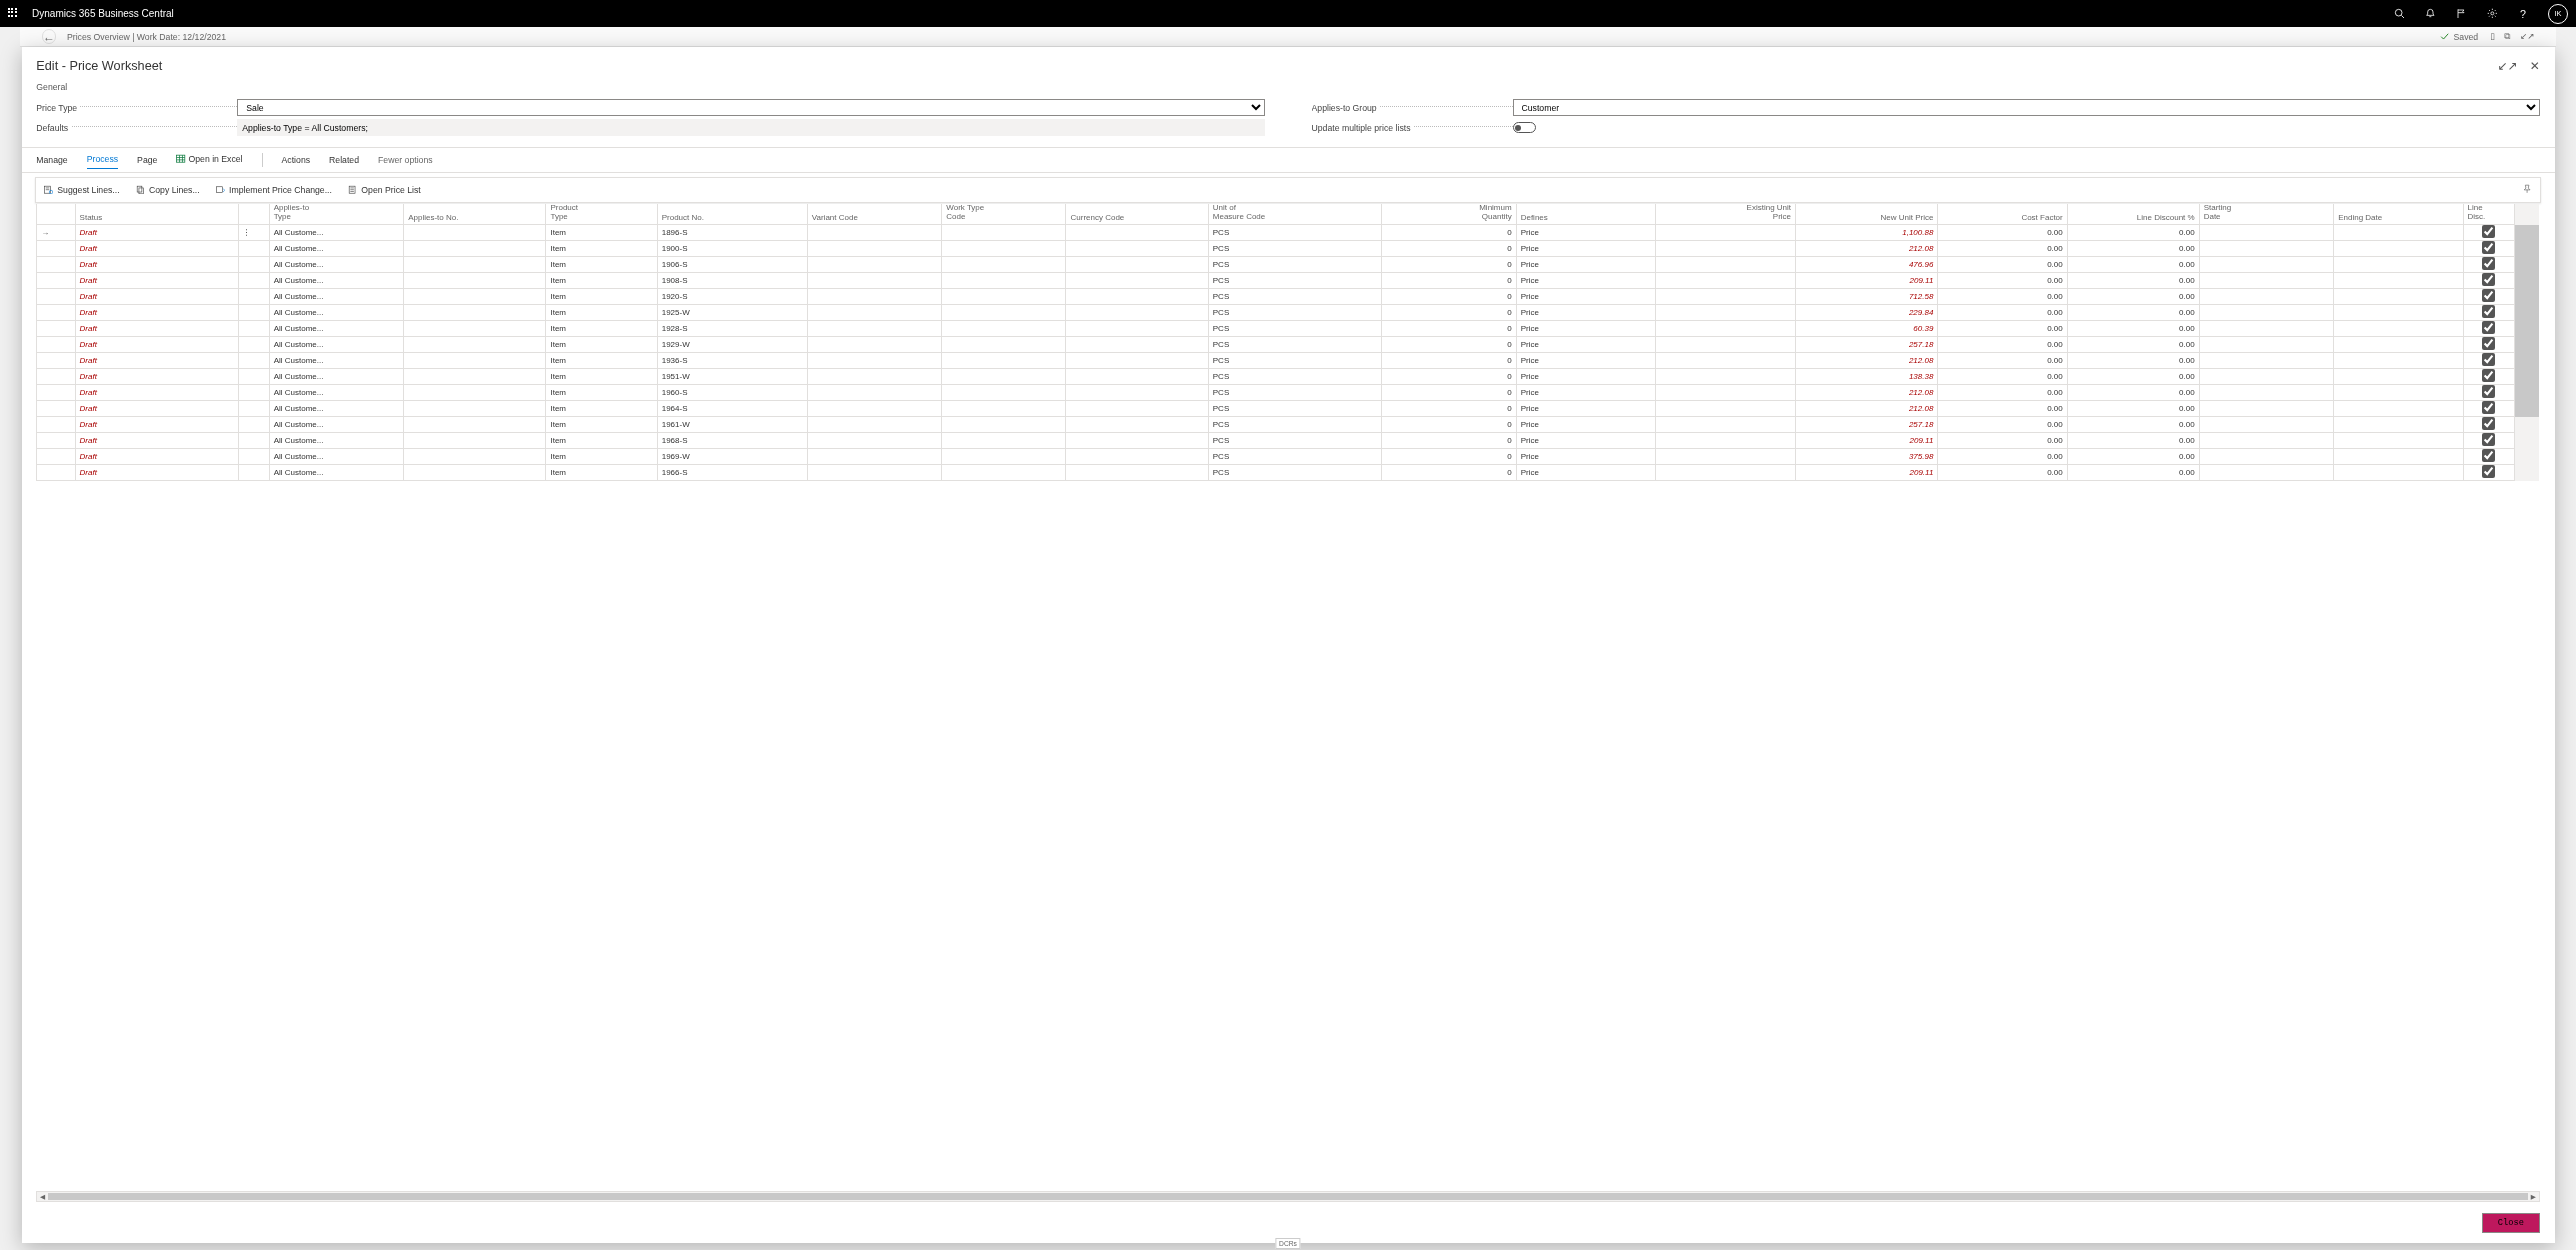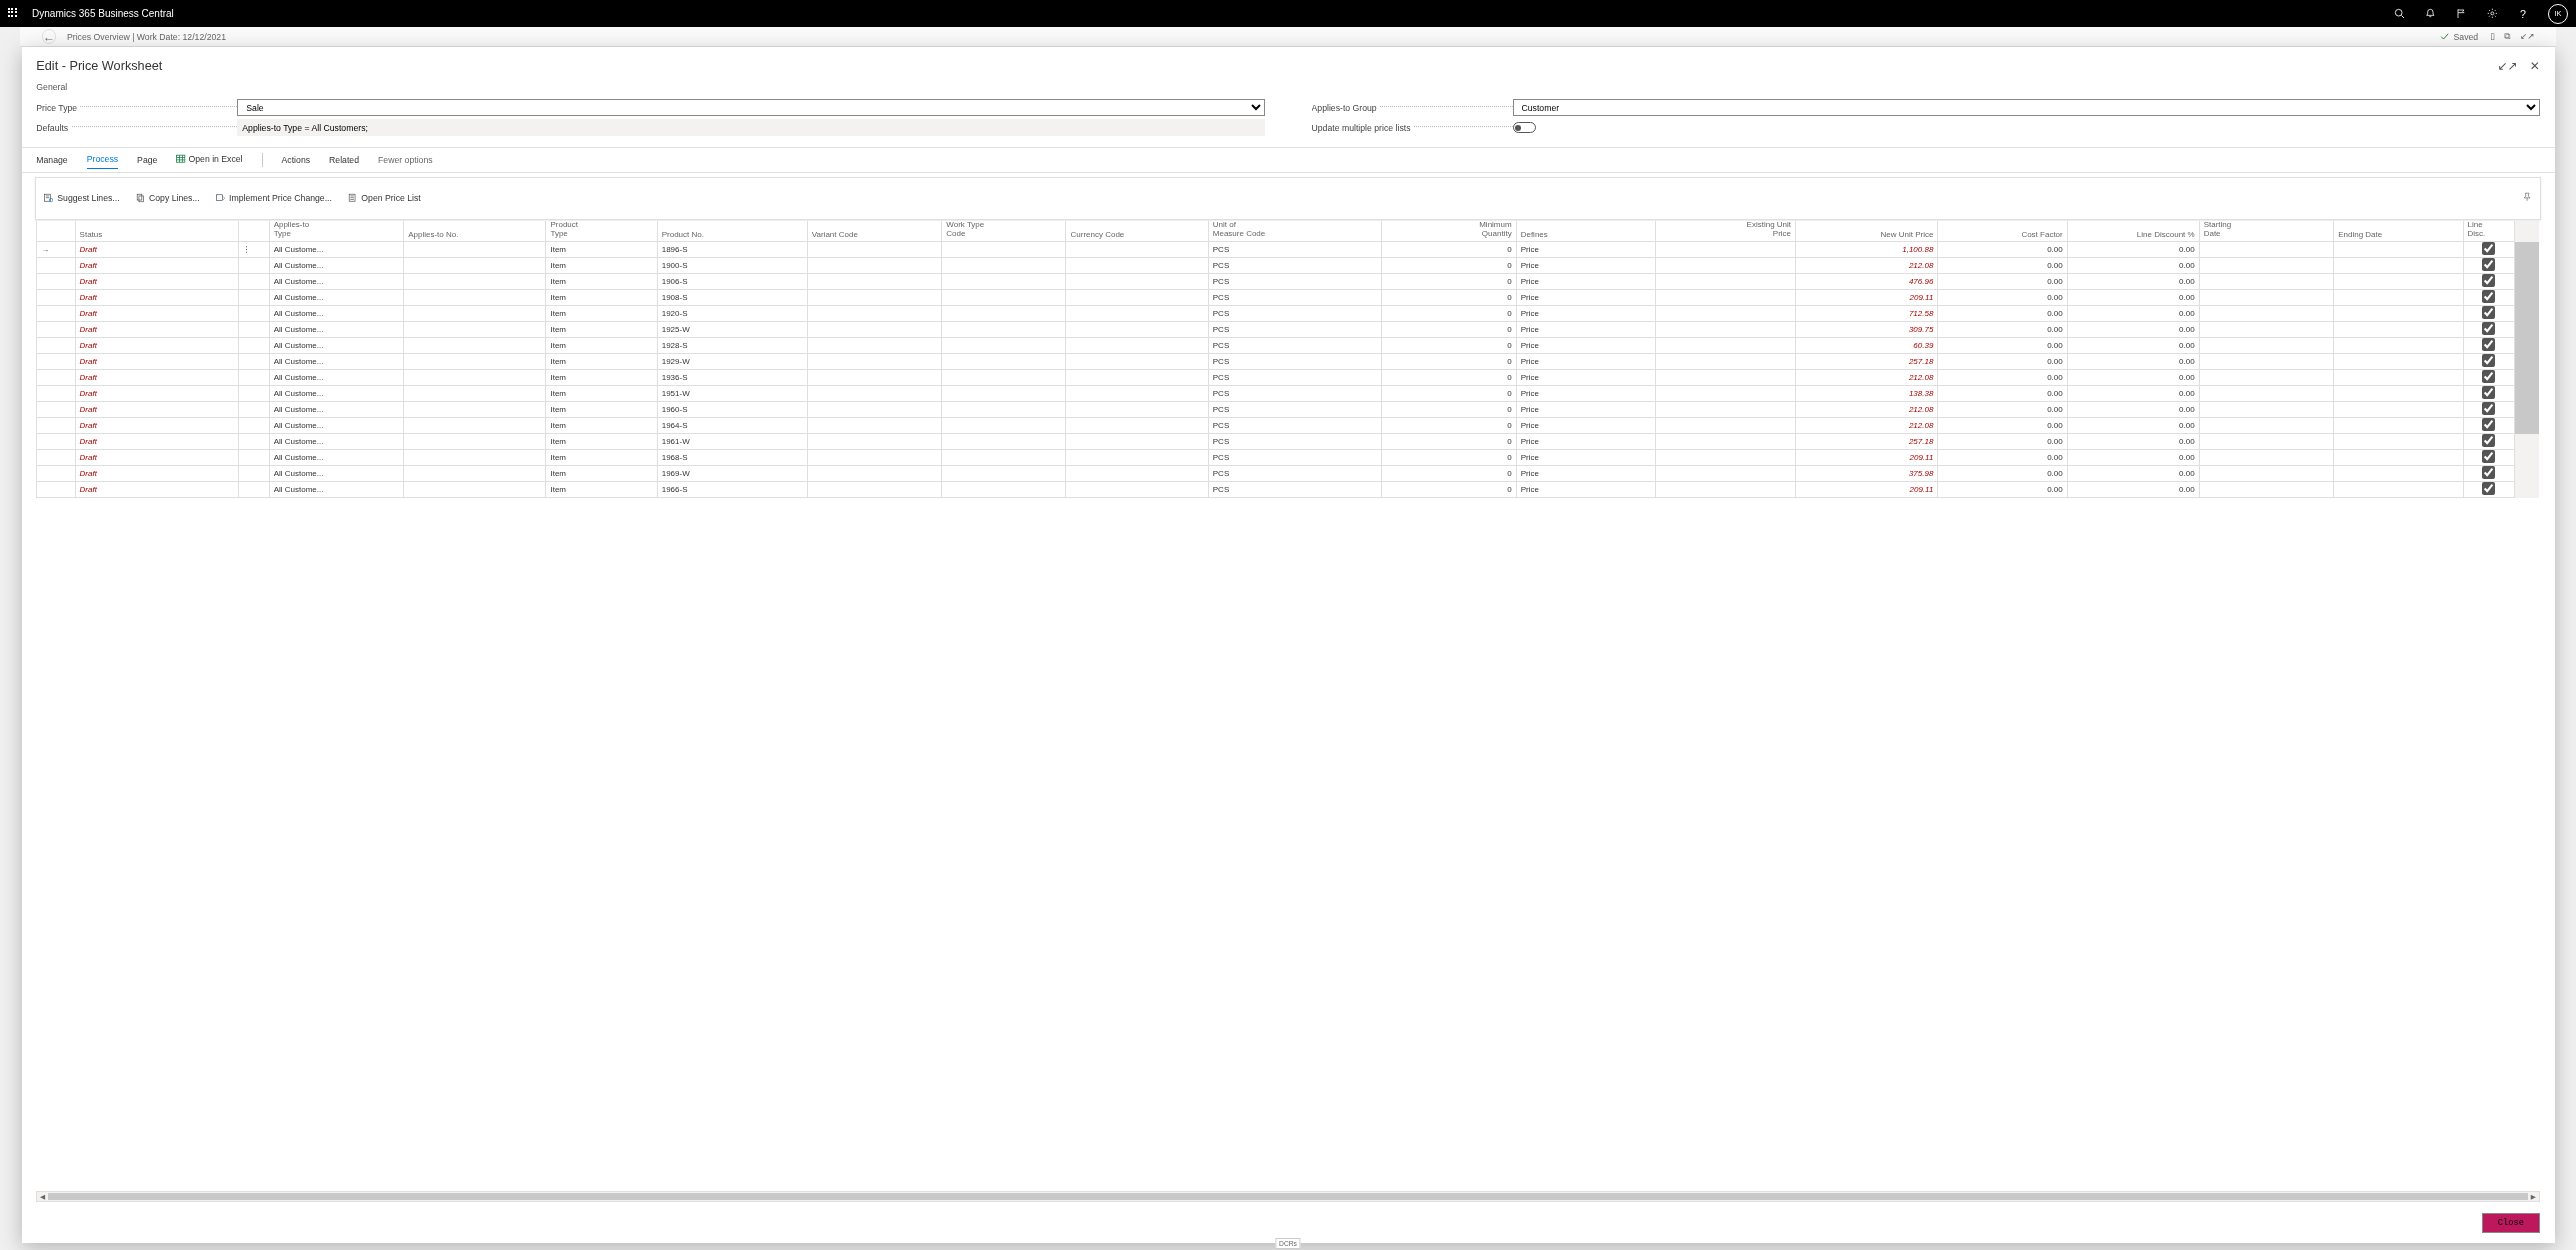--- a/index.html
+++ b/index.html
@@ -42,21 +42,21 @@
 .toggle::after { content:""; width:6.7px; height:6.7px; background:#555; border-radius:50%; position:absolute; left:1.3px; top:1.3px;}
 
 
 .menu-row { border-top:0.7px solid #e1dfdd; border-bottom:0.7px solid #e1dfdd; padding: 0 14.8px; display:flex; align-items:center; gap:19px; height:25.5px;}
 .menu-row a { color:#333; text-decoration:none; font-size:8.7px; cursor:pointer; padding:4px 0;}
 .menu-row a.active { border-bottom:1.3px solid #0078d4; color:#0078d4;}
 .menu-row .sep { border-left:0.7px solid #ccc; height:14.8px;}
 .excel-ic { display:inline-block; vertical-align:middle; margin-right:2.7px; }
 
 
-.ribbon { margin: 4px 13.4px 0; background:#fff; border:0.7px solid #e1dfdd; box-shadow:0 0.7px 2px rgba(0,0,0,.1); height:43px; display:flex; align-items:center; padding:0 8px; gap:16px;text-align:right;}
+.ribbon { margin: 4px 13.4px 0; background:#fff; border:0.7px solid #e1dfdd; box-shadow:0 0.7px 2px rgba(0,0,0,.1); height:26px; display:flex; align-items:center; padding:0 8px; gap:16px;text-align:right;}
 .ribbon a { font-size:8.7px; color:#333; text-decoration:none; cursor:pointer; display:flex; align-items:center; gap:4px;}
 .ribbon .pin { margin-left:auto; color:#666; cursor:pointer;}
 
 
 .table-wrap { flex:1; overflow:hidden; margin:1.3px 14.8px 0; position:relative; display:flex; flex-direction:column;}
 .grid { border-collapse:collapse; width:100%; table-layout:fixed;}
 .grid th, .grid td { border:0.7px solid #e1dfdd; height:14px; font-size:8px; padding:0 4px; text-align:left; overflow:hidden; white-space:nowrap; text-overflow:ellipsis;}
 .grid th { background:#fff; font-weight:400; color:#666; vertical-align:bottom; padding-bottom:2.7px; border-top:none;}
 .grid th.two-line { line-height:1.1; }
 .grid td.num, .grid th.num { text-align:right;}
@@ -425,21 +425,21 @@
             <td></td>
             <td>Item</td>
             <td>1925-W</td>
             <td></td>
             <td></td>
             <td></td>
             <td>PCS</td>
             <td class="num">0</td>
             <td>Price</td>
             <td class="num"></td>
-            <td class="new-price">309.75</td>
+            <td class="new-price">229.84</td>
             <td class="num">0.00</td>
             <td class="num">0.00</td>
             <td></td>
             <td></td>
             <td class="chk"><input type="checkbox" checked="" style=""></td>
             <td style="background:#c8c8c8;border:none"></td>
           </tr>
           <tr>
             <td class="row-handle"></td>
             <td class="draft">Draft</td>

